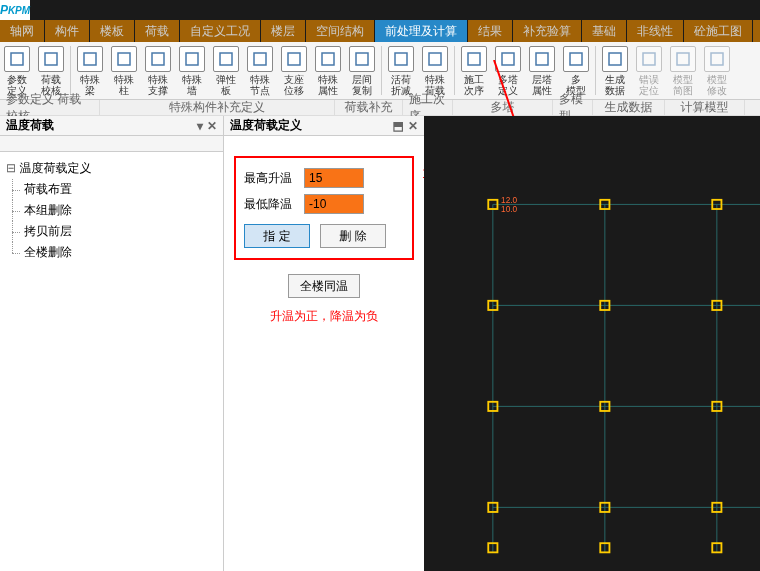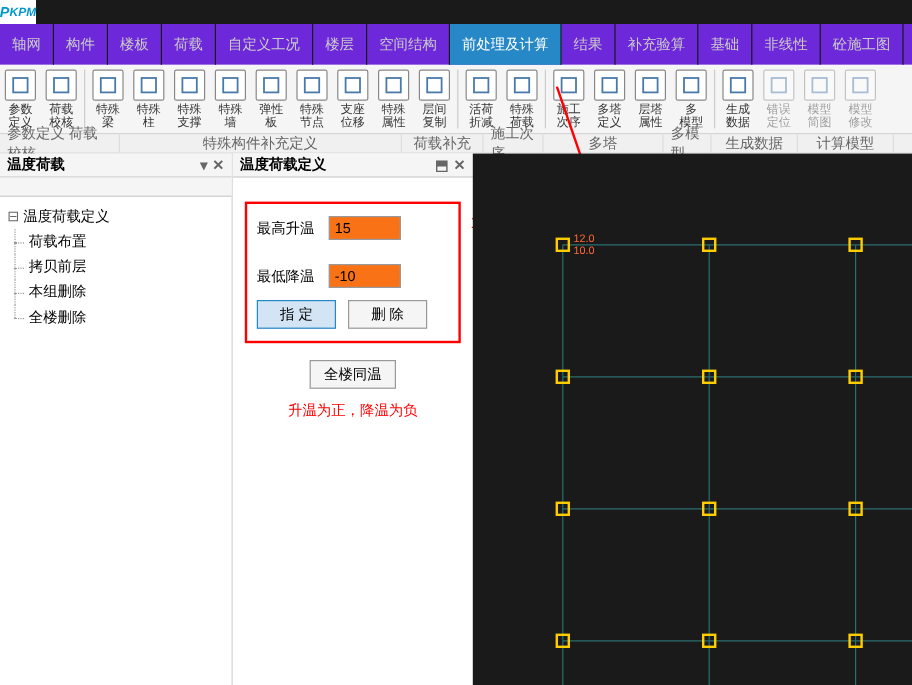--- a/index.html
+++ b/index.html
@@ -1,48 +1,48 @@
 <!DOCTYPE html>
 <html><head>
 <meta charset="utf-8">
 <style>
 *{box-sizing:border-box;margin:0;padding:0;font-family:"Microsoft YaHei",sans-serif;font-size:12px}
 body{width:760px;height:571px;overflow:hidden;background:#fff}
 .topbar{height:20px;background:#1a1a1a;display:flex;align-items:center}
 .logo{width:30px;height:20px;background:#fff;display:flex;align-items:center;justify-content:center;color:#0099cc;font-weight:bold;font-style:italic}
 .logo span{font-size:10px}
-.menus{height:34px;background:#6d28d9;display:flex;align-items:stretch;color:#ccc}
+.menus{height:22px;background:#a16207;display:flex;align-items:stretch;color:#ccc}
 .menu-item{padding:0 10px;display:flex;align-items:center;cursor:pointer;font-size:12px;border-right:1px solid #1a1a1a}
 .menu-item.active{background:#2788c8;color:#fff}
 .ribbon{height:58px;background:#f5f5f5;border-bottom:1px solid #ccc;display:flex;overflow:hidden}
 .ribbon-btn{width:34px;display:flex;flex-direction:column;align-items:center;justify-content:center;padding:2px 1px;font-size:10px;color:#333;cursor:pointer}
 .ribbon-btn .icn{width:26px;height:26px;border:1px solid #888;border-radius:2px;margin-bottom:2px;display:flex;align-items:center;justify-content:center;background:#fff}
 .ribbon-btn .lbl{font-size:10px;line-height:1.1;text-align:center;white-space:nowrap}
 .ribbon-btn.dim{opacity:.45}
 .ribbon-sep{width:1px;background:#ccc;margin:4px 2px}
 .ribbon-groups{height:16px;background:#f0f0f0;border-bottom:1px solid #ddd;display:flex;align-items:center;color:#666;font-size:10px}
 .grp-label{padding:0 6px;border-right:1px solid #ddd;height:100%;display:flex;align-items:center}
 .mainrow{display:flex;height:455px}
-.left-panel{width:194px;border-right:1px solid #ccc;display:flex;flex-direction:column}
+.left-panel{width:224px;border-right:1px solid #ccc;display:flex;flex-direction:column}
 .panel-hdr{height:20px;background:#f5f5f5;border-bottom:1px solid #ccc;display:flex;align-items:center;padding:0 6px;font-size:12px}
 .panel-hdr.bold{font-weight:bold}
 .panel-hdr .icons{margin-left:auto;display:flex;gap:4px;font-size:10px;color:#666}
 .tree{padding:6px;flex:1;overflow:auto}
 .tree-node{padding:2px 0;cursor:pointer}
 .tree-node.root::before{content:"⊟ ";color:#666}
 .tree-child{padding:2px 0 2px 18px;cursor:pointer;position:relative}
 .tree-child::before{content:"";position:absolute;left:6px;top:0;bottom:0;border-left:1px dotted #999}
 .tree-child::after{content:"";position:absolute;left:6px;top:50%;width:8px;border-top:1px dotted #999}
 .tree-child.last::before{bottom:50%}
 .def-panel{width:200px;background:#fff;position:relative}
 .def-hdr{height:20px;background:#f5f5f5;border-bottom:1px solid #ccc;display:flex;align-items:center;padding:0 6px;font-weight:bold}
 .def-hdr .icons{margin-left:auto;display:flex;gap:4px;font-size:10px;color:#666}
 .def-body{padding:20px 10px;position:relative}
 .red-box{border:2px solid #ff0000;padding:10px 8px;position:relative}
-.form-row{display:flex;align-items:center;margin-bottom:20px}
+.form-row{display:flex;align-items:center;margin-bottom:6px}
 .form-row label{width:60px}
 .form-row input{width:60px;height:20px;border:1px solid #999;padding:0 4px;background:#f97316}
 .btn-row{display:flex;gap:10px;margin-top:3px}
 .btn{width:66px;height:24px;border:1px solid #999;background:#f5f5f5;cursor:pointer;display:flex;align-items:center;justify-content:center}
 .btn.pressed{background:#d3e5f5;border-color:#2788c8}
 .all-btn{width:72px;height:24px;border:1px solid #999;background:#f5f5f5;margin:14px auto 0;cursor:pointer;display:flex;align-items:center;justify-content:center}
 .redtext{color:#ff0000;text-align:center;margin-top:10px}
 .anno1{position:absolute;color:#ff0000;font-size:14px;left:186px;top:7px;white-space:nowrap}
 .anno2{position:absolute;color:#ff0000;font-size:14px;left:4px;top:254px;z-index:5;white-space:nowrap}
 .viewport{flex:1;background:#1a1a1a;position:relative;overflow:hidden}
@@ -290,22 +290,22 @@
       <div class="icons">
         <span>▾</span>
         <span>✕</span>
       </div>
     </div>
     <div class="panel-hdr" style="height:16px"></div>
     <div class="tree">
       <div class="tree-node root">温度荷载定义</div>
       <div id="tree-children">
           <div class="tree-child">荷载布置</div>
+          <div class="tree-child">本组删除</div>
           <div class="tree-child">拷贝前层</div>
-          <div class="tree-child">本组删除</div>
           <div class="tree-child last">全楼删除</div>
         </div>
     </div>
   </div>
 
   <div class="def-panel">
     <div class="def-hdr">
       <span>温度荷载定义</span>
       <div class="icons">
         <span>⬒</span>

